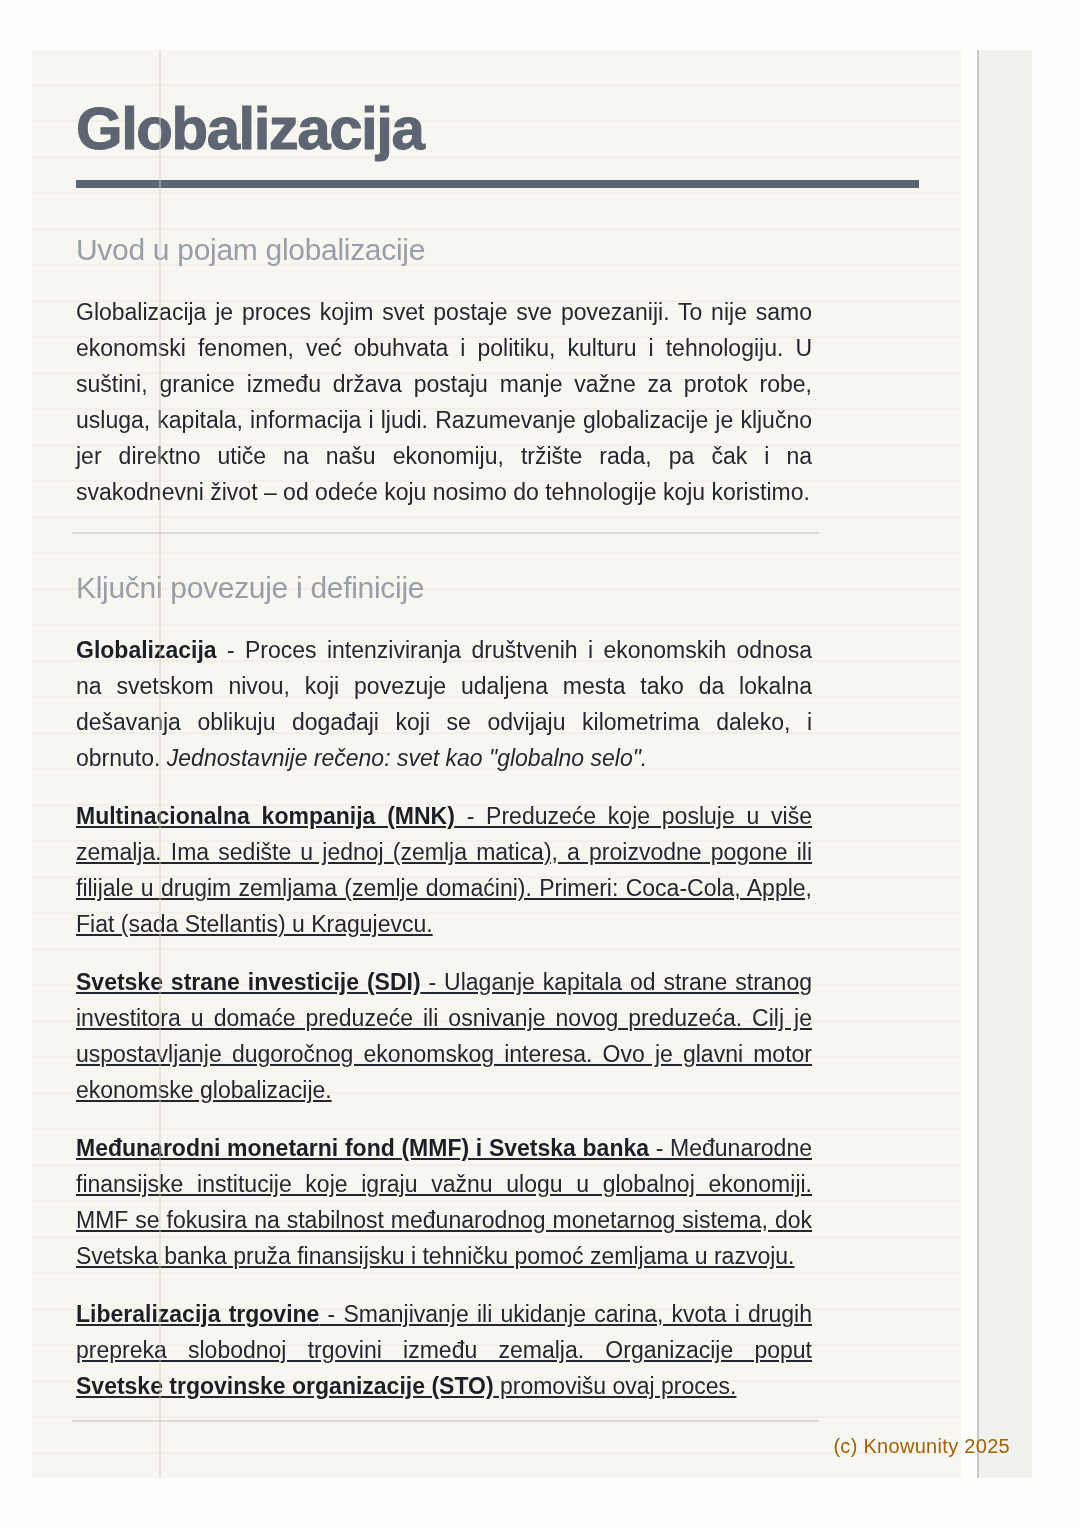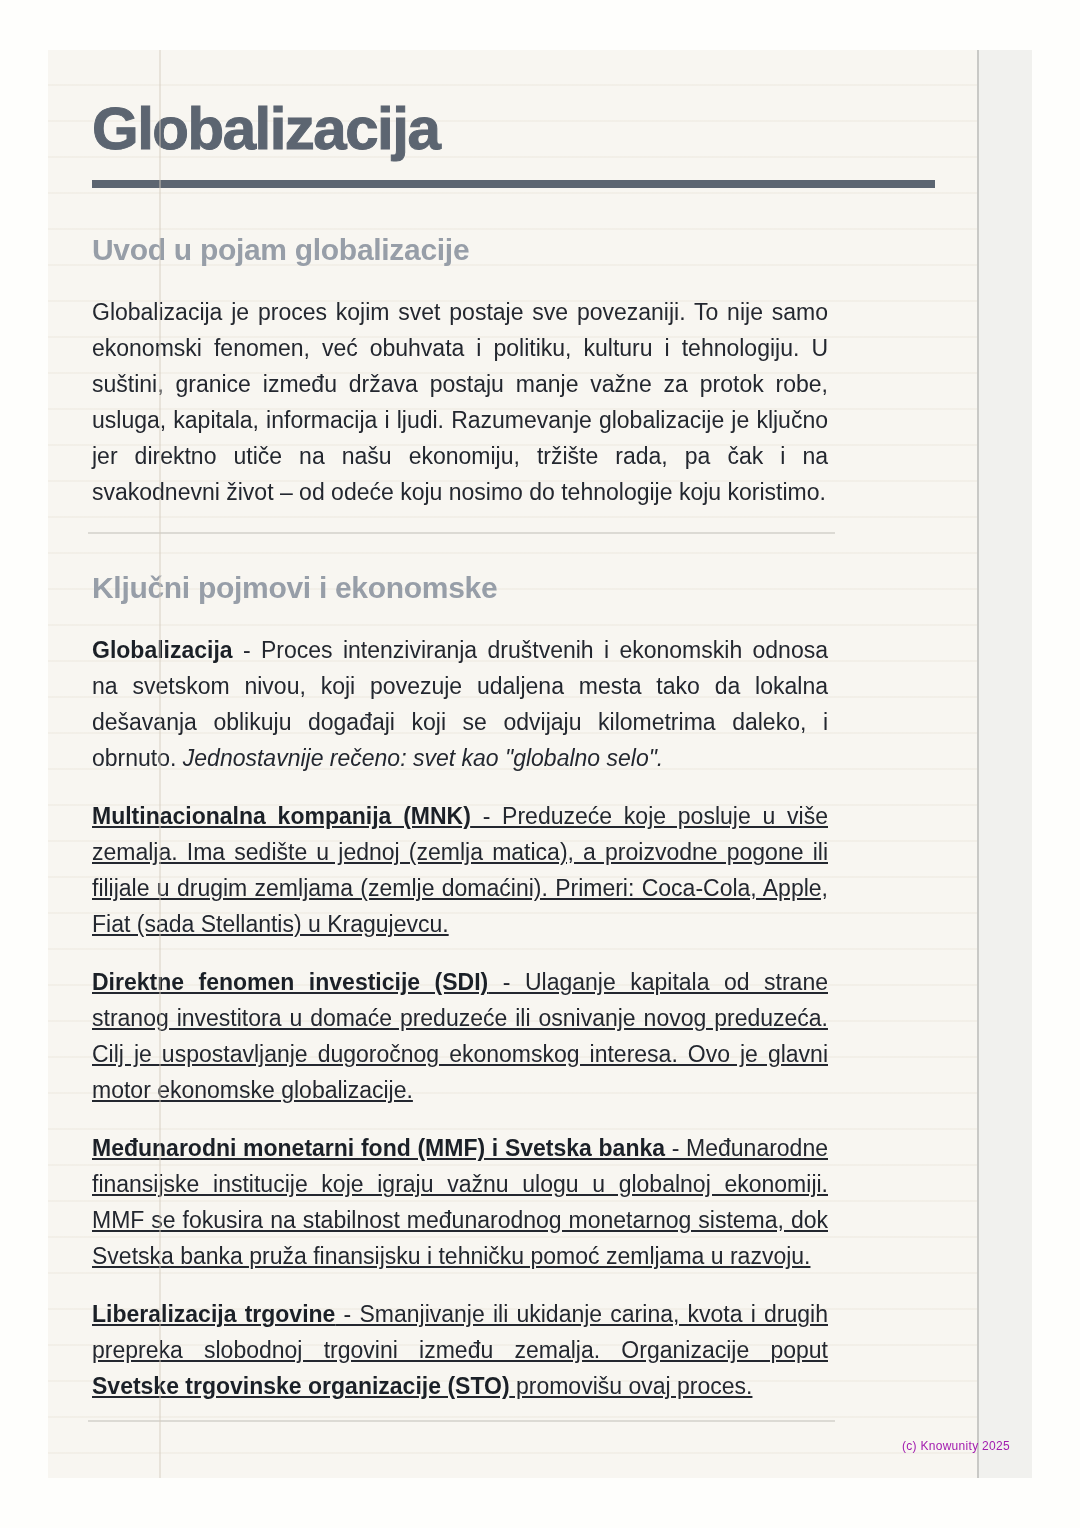--- a/index.html
+++ b/index.html
@@ -7,21 +7,21 @@
     width: 1080px; height: 1528px;
     background: #fefefc;
     font-family: "Liberation Sans", sans-serif;
     overflow: hidden;
   }
   body { position: relative; }
 
   
   .page {
     position: absolute;
-    left: 48px; top: 50px;
+    left: 32px; top: 50px;
     width: 929px; height: 1428px;
     background:
       repeating-linear-gradient(180deg,
         rgba(0,0,0,0) 0px, rgba(0,0,0,0) 34px,
         rgba(213,203,184,0.16) 34px, rgba(213,203,184,0.16) 36px),
       #f8f6f1;
     padding: 0 149px 0 44px;
   }
   
   .page-edge {
@@ -51,21 +51,21 @@
   .title-rule {
     margin-top: 20px;
     width: 843px; height: 8px;
     background: #5c6571;
     border: none;
   }
 
   .section-heading {
     font-size: 30px;
     line-height: 36px;
-    font-weight: 700;
+    font-weight: 400;
     letter-spacing: -0.3px;
     color: #979ea8;
   }
   .heading-intro { margin-top: 44px; }
   .heading-terms { margin-top: 36px; }
 
   .para {
     width: 736px;
     margin-top: 26px;
     font-size: 23px;
@@ -83,23 +83,23 @@
     width: 747px;
     margin-left: -4px;
   }
   .divider-1 { margin-top: 22px; }
   .divider-2 { margin-top: 16px; }
 
   .page-footer {
     position: absolute;
     top: 1437px;
     right: 70px;
-    font-size: 12px;
+    font-size: 20px;
     line-height: 18px;
-    color: #a21caf;
+    color: #a16207;
     letter-spacing: 0.3px;
   }
 </style>
 </head>
 <body>
 
 <div class="page-edge"></div>
 
 <div class="page">
 
@@ -108,24 +108,24 @@
   <div class="title-rule"></div>
 
   <section>
     <h2 class="section-heading heading-intro">Uvod u pojam globalizacije</h2>
     <p class="para"><span class="run-normal">Globalizacija je proces kojim svet postaje sve povezaniji. To nije samo ekonomski fenomen, već obuhvata i politiku, kulturu i tehnologiju. U suštini, granice između država postaju manje važne za protok robe, usluga, kapitala, informacija i ljudi. Razumevanje globalizacije je ključno jer direktno utiče na našu ekonomiju, tržište rada, pa čak i na svakodnevni život – od odeće koju nosimo do tehnologije koju koristimo.</span></p>
   </section>
 
   <hr class="divider divider-1">
 
   <section>
-    <h2 class="section-heading heading-terms">Ključni pojmovi i ekonomske</h2>
+    <h2 class="section-heading heading-terms">Ključni povezuje i definicije</h2>
     <p class="para"><span class="run-bold">Globalizacija</span><span class="run-normal"> - Proces intenziviranja društvenih i ekonomskih odnosa na svetskom nivou, koji povezuje udaljena mesta tako da lokalna dešavanja oblikuju događaji koji se odvijaju kilometrima daleko, i obrnuto. </span><span class="run-italic">Jednostavnije rečeno: svet kao "globalno selo".</span></p>
     <p class="para"><span class="run-bold">Multinacionalna kompanija (MNK)</span><span class="run-normal"> - Preduzeće koje posluje u više zemalja. Ima sedište u jednoj (zemlja matica), a proizvodne pogone ili filijale u drugim zemljama (zemlje domaćini). Primeri: Coca-Cola, Apple, Fiat (sada Stellantis) u Kragujevcu.</span></p>
-    <p class="para"><span class="run-bold">Direktne fenomen investicije (SDI)</span><span class="run-normal"> - Ulaganje kapitala od strane stranog investitora u domaće preduzeće ili osnivanje novog preduzeća. Cilj je uspostavljanje dugoročnog ekonomskog interesa. Ovo je glavni motor ekonomske globalizacije.</span></p>
+    <p class="para"><span class="run-bold">Svetske strane investicije (SDI)</span><span class="run-normal"> - Ulaganje kapitala od strane stranog investitora u domaće preduzeće ili osnivanje novog preduzeća. Cilj je uspostavljanje dugoročnog ekonomskog interesa. Ovo je glavni motor ekonomske globalizacije.</span></p>
     <p class="para"><span class="run-bold">Međunarodni monetarni fond (MMF) i Svetska banka</span><span class="run-normal"> - Međunarodne finansijske institucije koje igraju važnu ulogu u globalnoj ekonomiji. MMF se fokusira na stabilnost međunarodnog monetarnog sistema, dok Svetska banka pruža finansijsku i tehničku pomoć zemljama u razvoju.</span></p>
     <p class="para"><span class="run-bold">Liberalizacija trgovine</span><span class="run-normal"> - Smanjivanje ili ukidanje carina, kvota i drugih prepreka slobodnoj trgovini između zemalja. Organizacije poput </span><span class="run-bold">Svetske trgovinske organizacije (STO)</span><span class="run-normal"> promovišu ovaj proces.</span></p>
   </section>
 
   <hr class="divider divider-2">
 
 </div>
 
 <div class="margin-line"></div>
 

